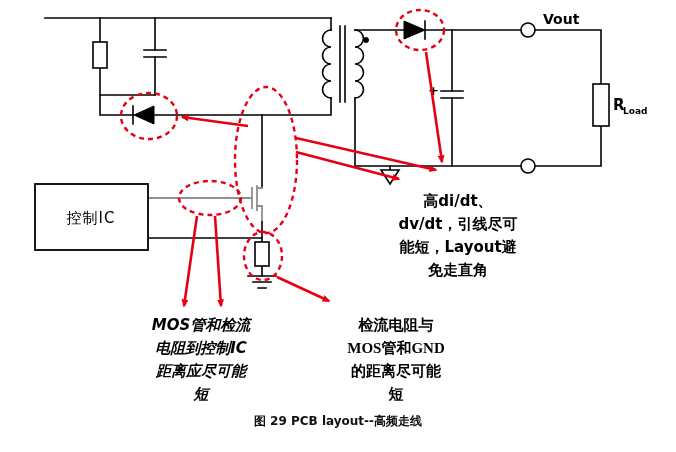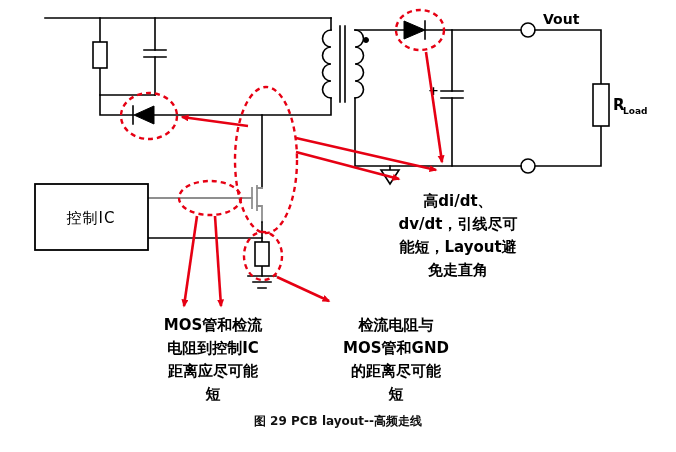--- a/index.html
+++ b/index.html
@@ -27,22 +27,22 @@
   .lbl-r{font-weight:bold;font-size:15px;}
   .lbl-rsub{font-weight:bold;font-size:9px;}
   .lbl-ic{font-size:15px;letter-spacing:1px;}
   .lbl-plus{font-weight:bold;font-size:13px;}
   
   .note{
     position:absolute;white-space:pre-line;text-align:center;
     font-weight:bold;color:#000;font-size:15px;line-height:23px;
   }
   .note-didt{left:394px;top:190px;width:128px;}
-  .note-mos{left:144px;top:314px;width:138px;}
-  .note-sense{left:320px;top:314px;width:152px;}
+  .note-mos{left:132px;top:314px;width:138px;font-style:italic;}
+  .note-sense{left:320px;top:314px;width:152px;font-family:Liberation Serif, serif;}
   .caption{
     position:absolute;left:0;top:413px;width:676px;text-align:center;
     font-weight:bold;font-size:12px;color:#111;
   }
   .watermark{
     position:absolute;left:484px;top:426px;width:186px;text-align:right;
     font-size:16px;font-weight:bold;color:var(--watermark-color);
   }
 </style>
 </head>

